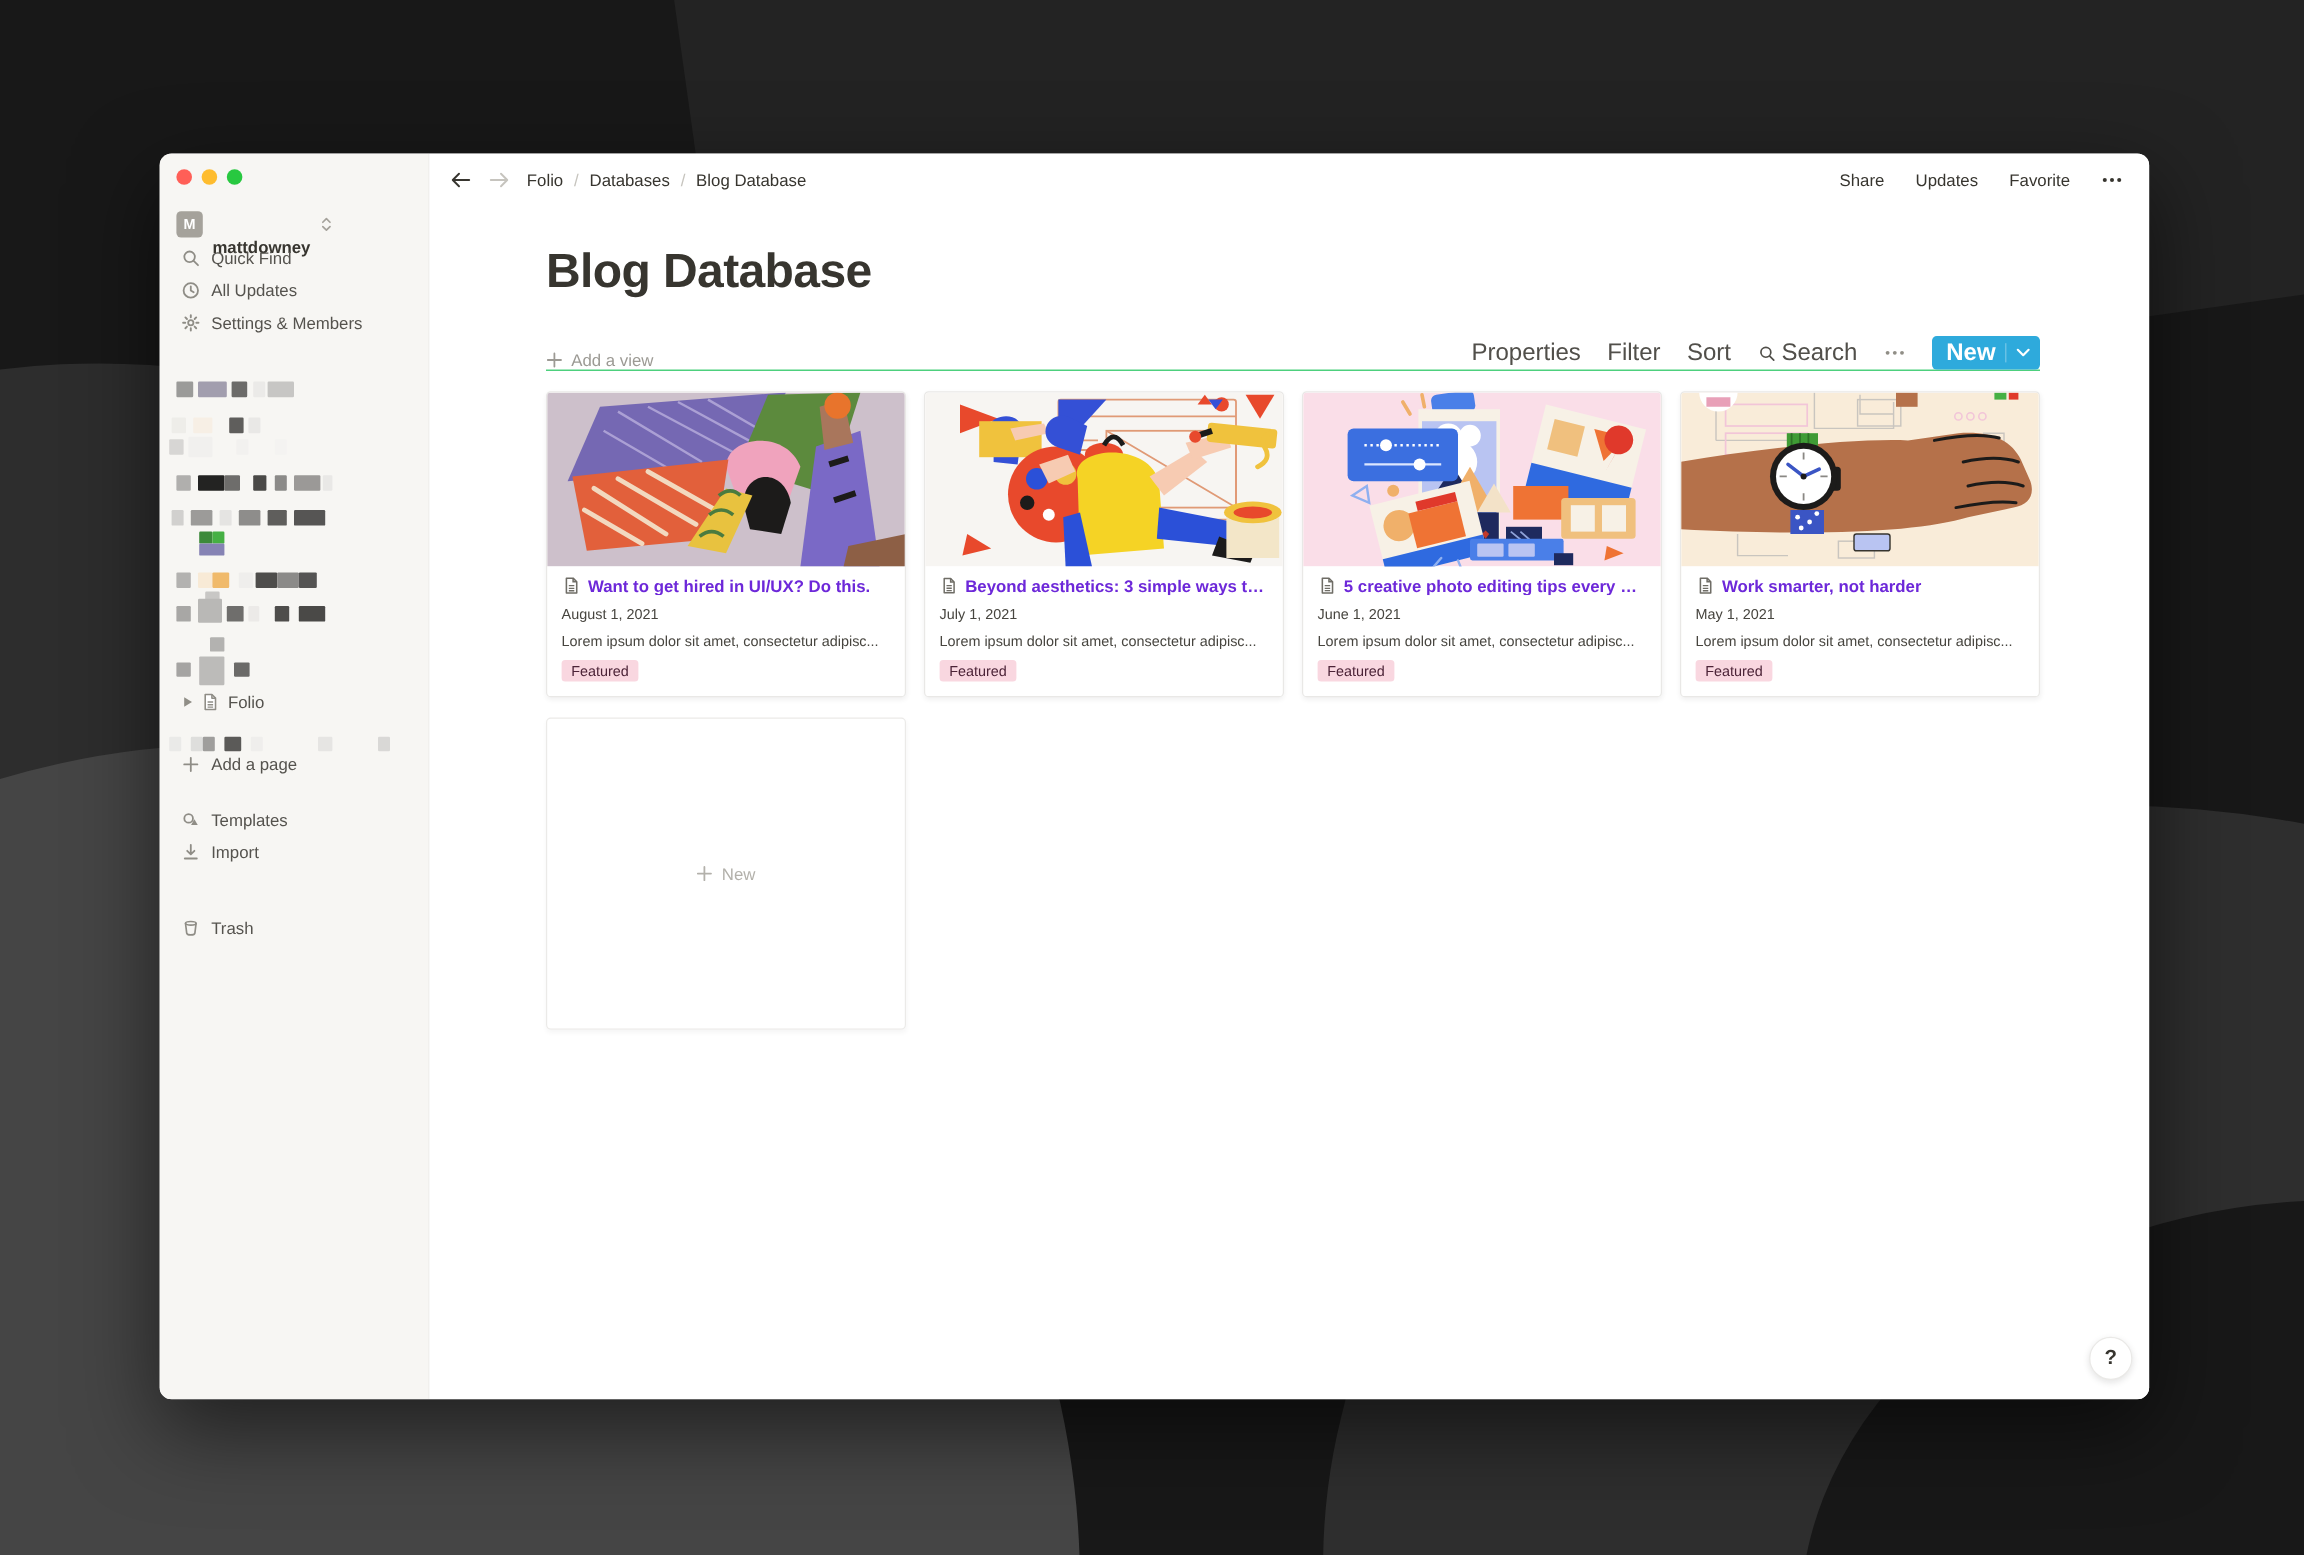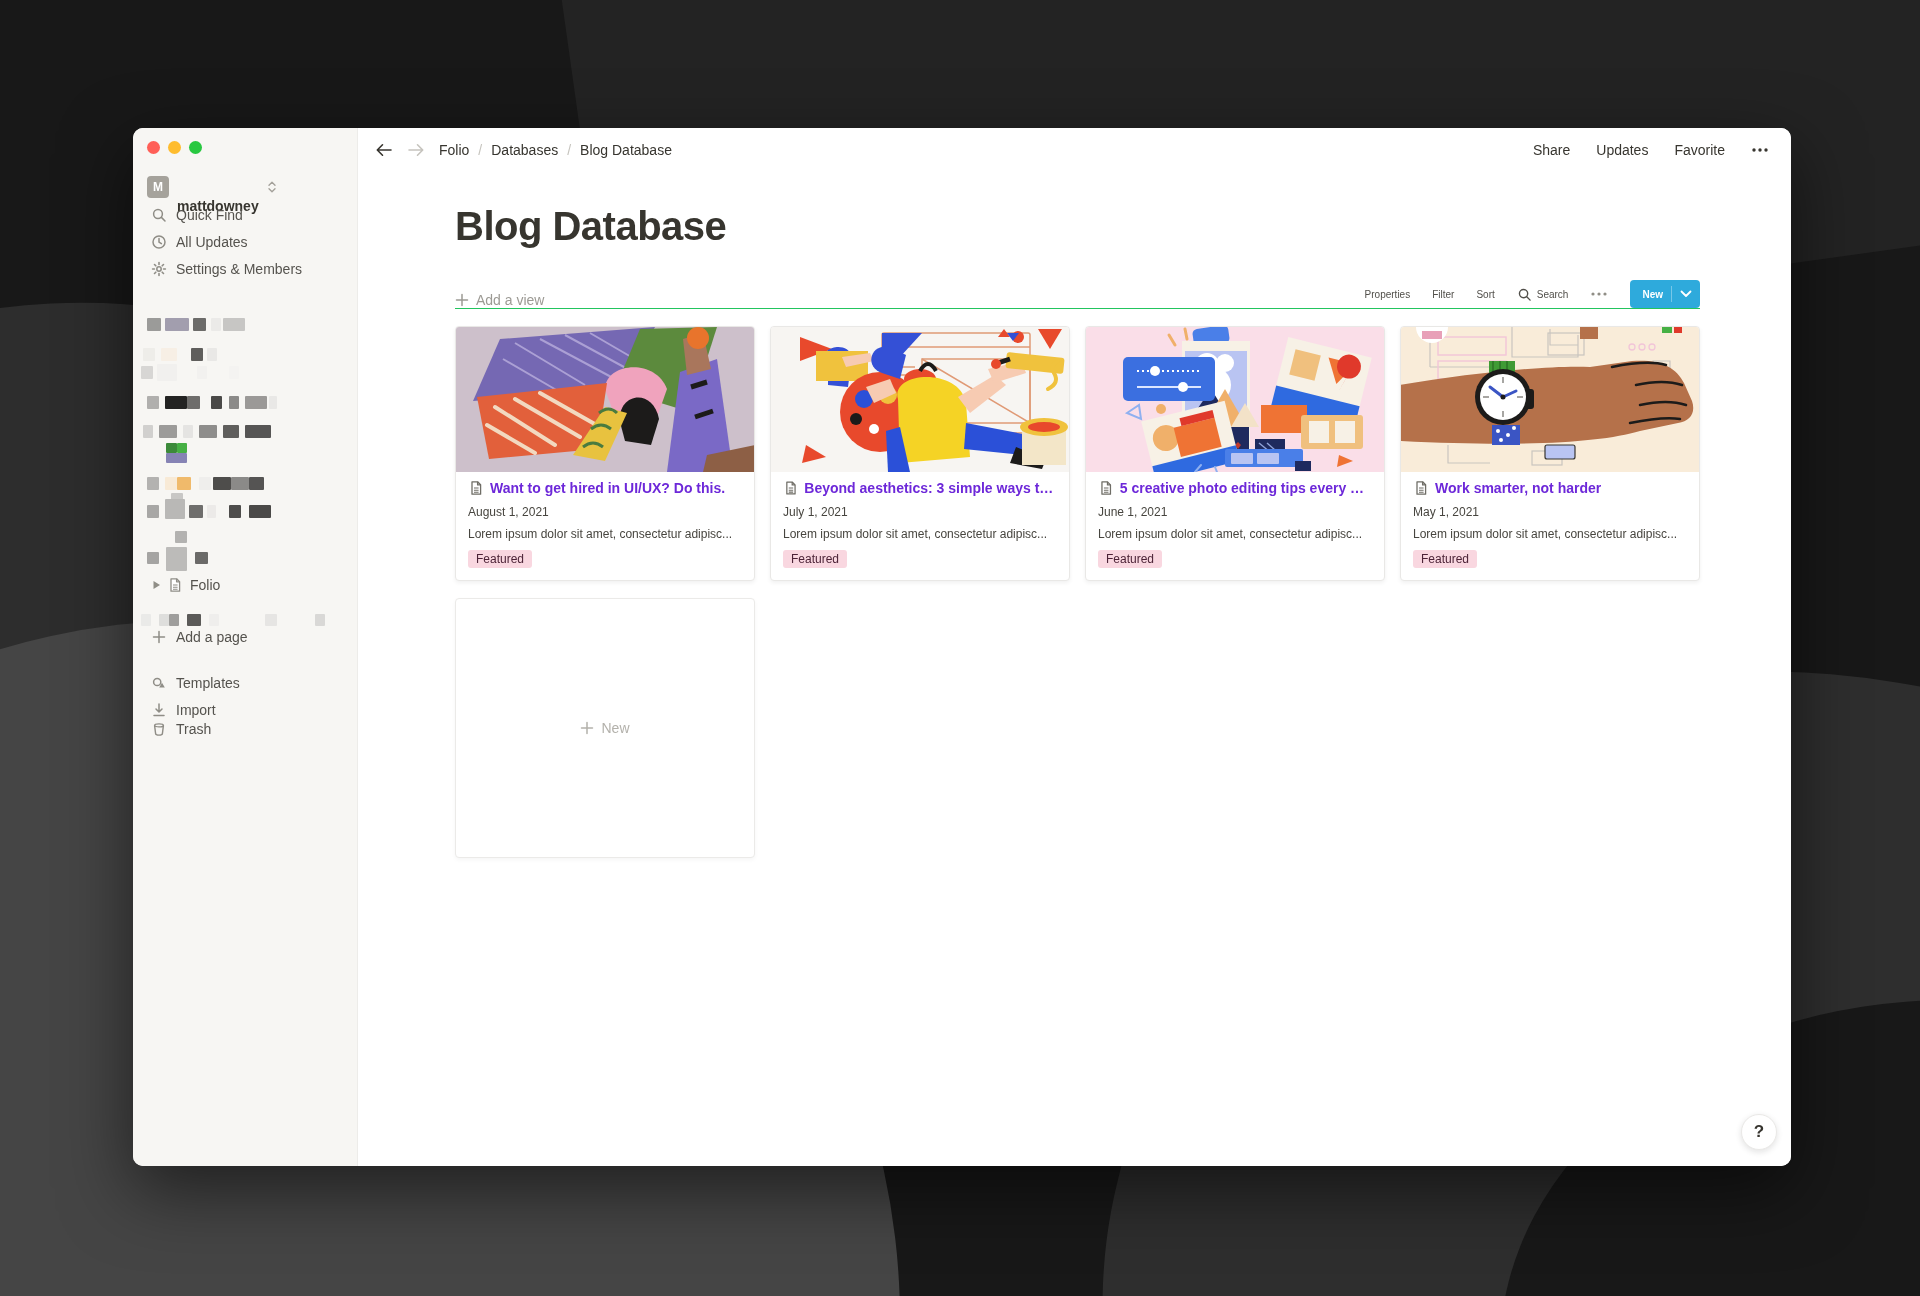--- a/index.html
+++ b/index.html
@@ -50,21 +50,21 @@
   .crumb-sep { color:#c6c4be; }
   .topbar-right { display:flex; align-items:center; gap:26px;justify-content:flex-end; }
   .top-action { color:#37352f; cursor:pointer; }
 
   .content { flex:1; padding:0 91px 0 97px; position:relative; }
   .page-title { font-size:40px; font-weight:700; letter-spacing:-.5px; color:#37352f; margin-top:32px; }
 
   .view-row { margin-top:24px; height:36px; display:flex; align-items:flex-end; justify-content:space-between;
               border-bottom:1px solid #22c55e; }
   .add-view { display:flex; align-items:center; gap:7px; color:#9c9a94; font-weight:500; font-size:14px; cursor:pointer; }
-  .toolbar { display:flex; align-items:center; gap:22px; font-size:10px; color:#514f4a; }
+  .toolbar { display:flex; align-items:center; gap:22px; font-size:20px; color:#514f4a; }
   .tb-item { cursor:pointer; display:flex; align-items:center; gap:5px; }
   .btn-new { display:flex; align-items:center; background:#2eaadc; color:#fff; border-radius:4px; height:28px;
              padding:0 8px 0 12px; font-weight:600; cursor:pointer; gap:8px; }
   .btn-new .divider { width:1px; height:16px; background:rgba(255,255,255,.35); }
 
   .cards { display:flex; gap:15px; margin-top:17px; }
   .card { width:300px; background:#fff; border:1px solid #e9e8e6; border-radius:4px; overflow:hidden;
           box-shadow:0 2px 4px rgba(15,15,15,.06); cursor:pointer; }
   .card-img { height:145px; width:100%; display:block; }
   .card-body { padding:8px 12px 12px 12px; }
@@ -219,21 +219,21 @@
       </svg>
       <span>Templates</span>
     </div>
     <div class="side-item" style="top:569px;align-items:center;">
       <svg width="16" height="16" viewBox="0 0 16 16">
         <path d="M8 2 V9.5 M5 7 L8 10 L11 7" fill="none" stroke="#8f8d86" stroke-width="1.5" stroke-linecap="round" stroke-linejoin="round"></path>
         <path d="M3 13.4 H13" stroke="#8f8d86" stroke-width="1.5" stroke-linecap="round"></path>
       </svg>
       <span>Import</span>
     </div>
-    <div class="side-item" style="top:588px;">
+    <div class="side-item" style="top:632px;">
       <svg width="16" height="16" viewBox="0 0 16 16">
         <ellipse cx="8" cy="4.4" rx="4.4" ry="1.5" fill="none" stroke="#8f8d86" stroke-width="1.4"></ellipse>
         <path d="M3.6 4.6 L4.6 12.6 C4.7 13.5 6.1 14.1 8 14.1 C9.9 14.1 11.3 13.5 11.4 12.6 L12.4 4.6" fill="none" stroke="#8f8d86" stroke-width="1.4" stroke-linecap="round"></path>
       </svg>
       <span>Trash</span>
     </div>
 
   </div>
 
   <div class="main">

